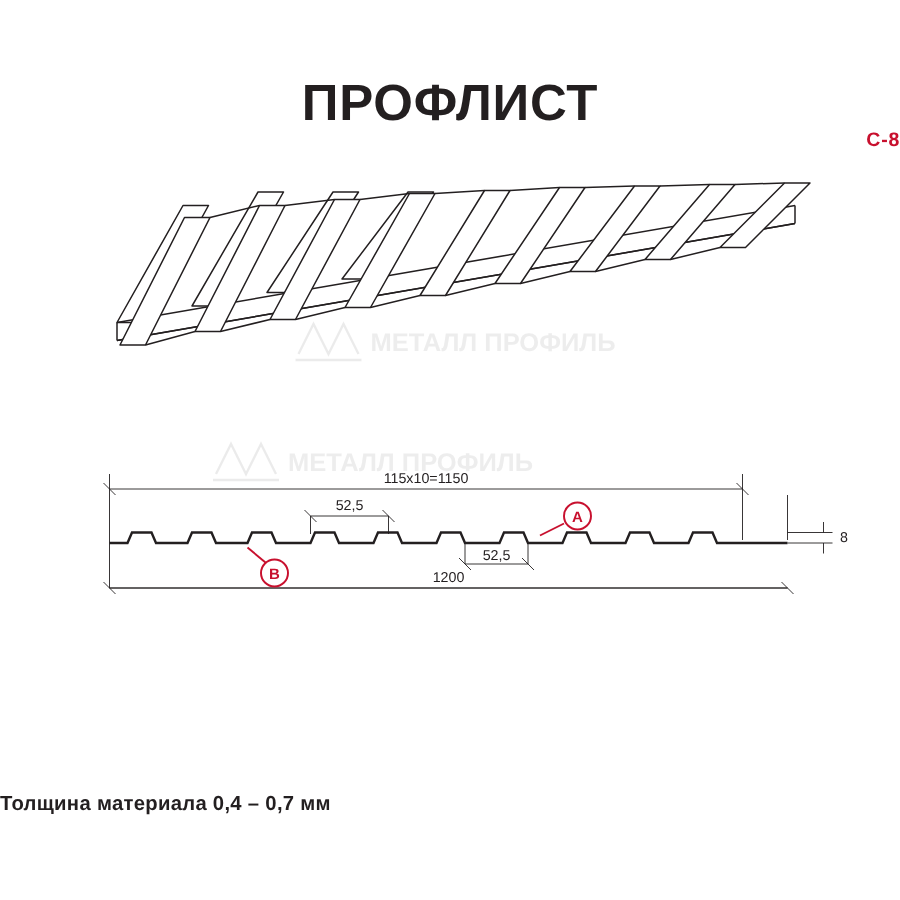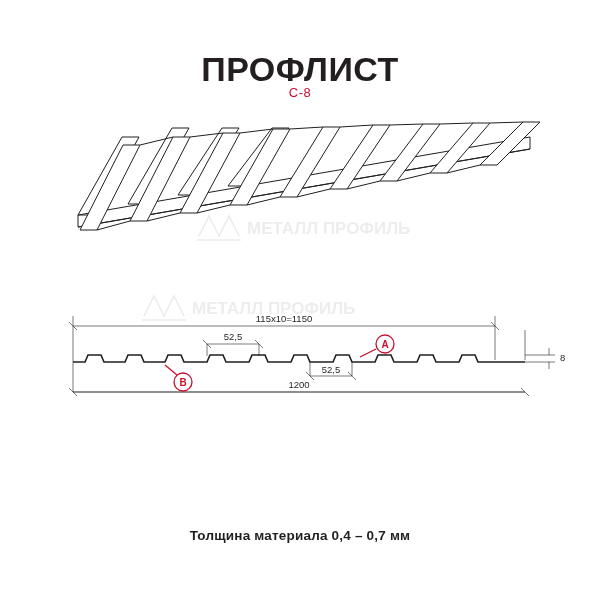--- a/index.html
+++ b/index.html
@@ -28,32 +28,31 @@
     font-size: 34px;
     font-weight: bold;
     letter-spacing: 0.5px;
     color: #231f20;
   }
   .subtitle {
     position: absolute;
     top: 85px;
     left: 0;
     width: 600px;
-    text-align: center;
+    text-align: right;
     font-size: 13px;
-    font-weight: normal;
+    font-weight: bold;
     color: #c8102e;
     letter-spacing: 0.5px;
   }
   .footer {
     position: absolute;
     top: 528px;
     left: 0;
     width: 600px;
-    text-align: center;
     font-size: 13.5px;
     font-weight: bold;
     color: #231f20;
     letter-spacing: 0.2px;
   }
   .iso-wrap {
     position: absolute;
     left: 60px;
     top: 115px;
     width: 490px;

